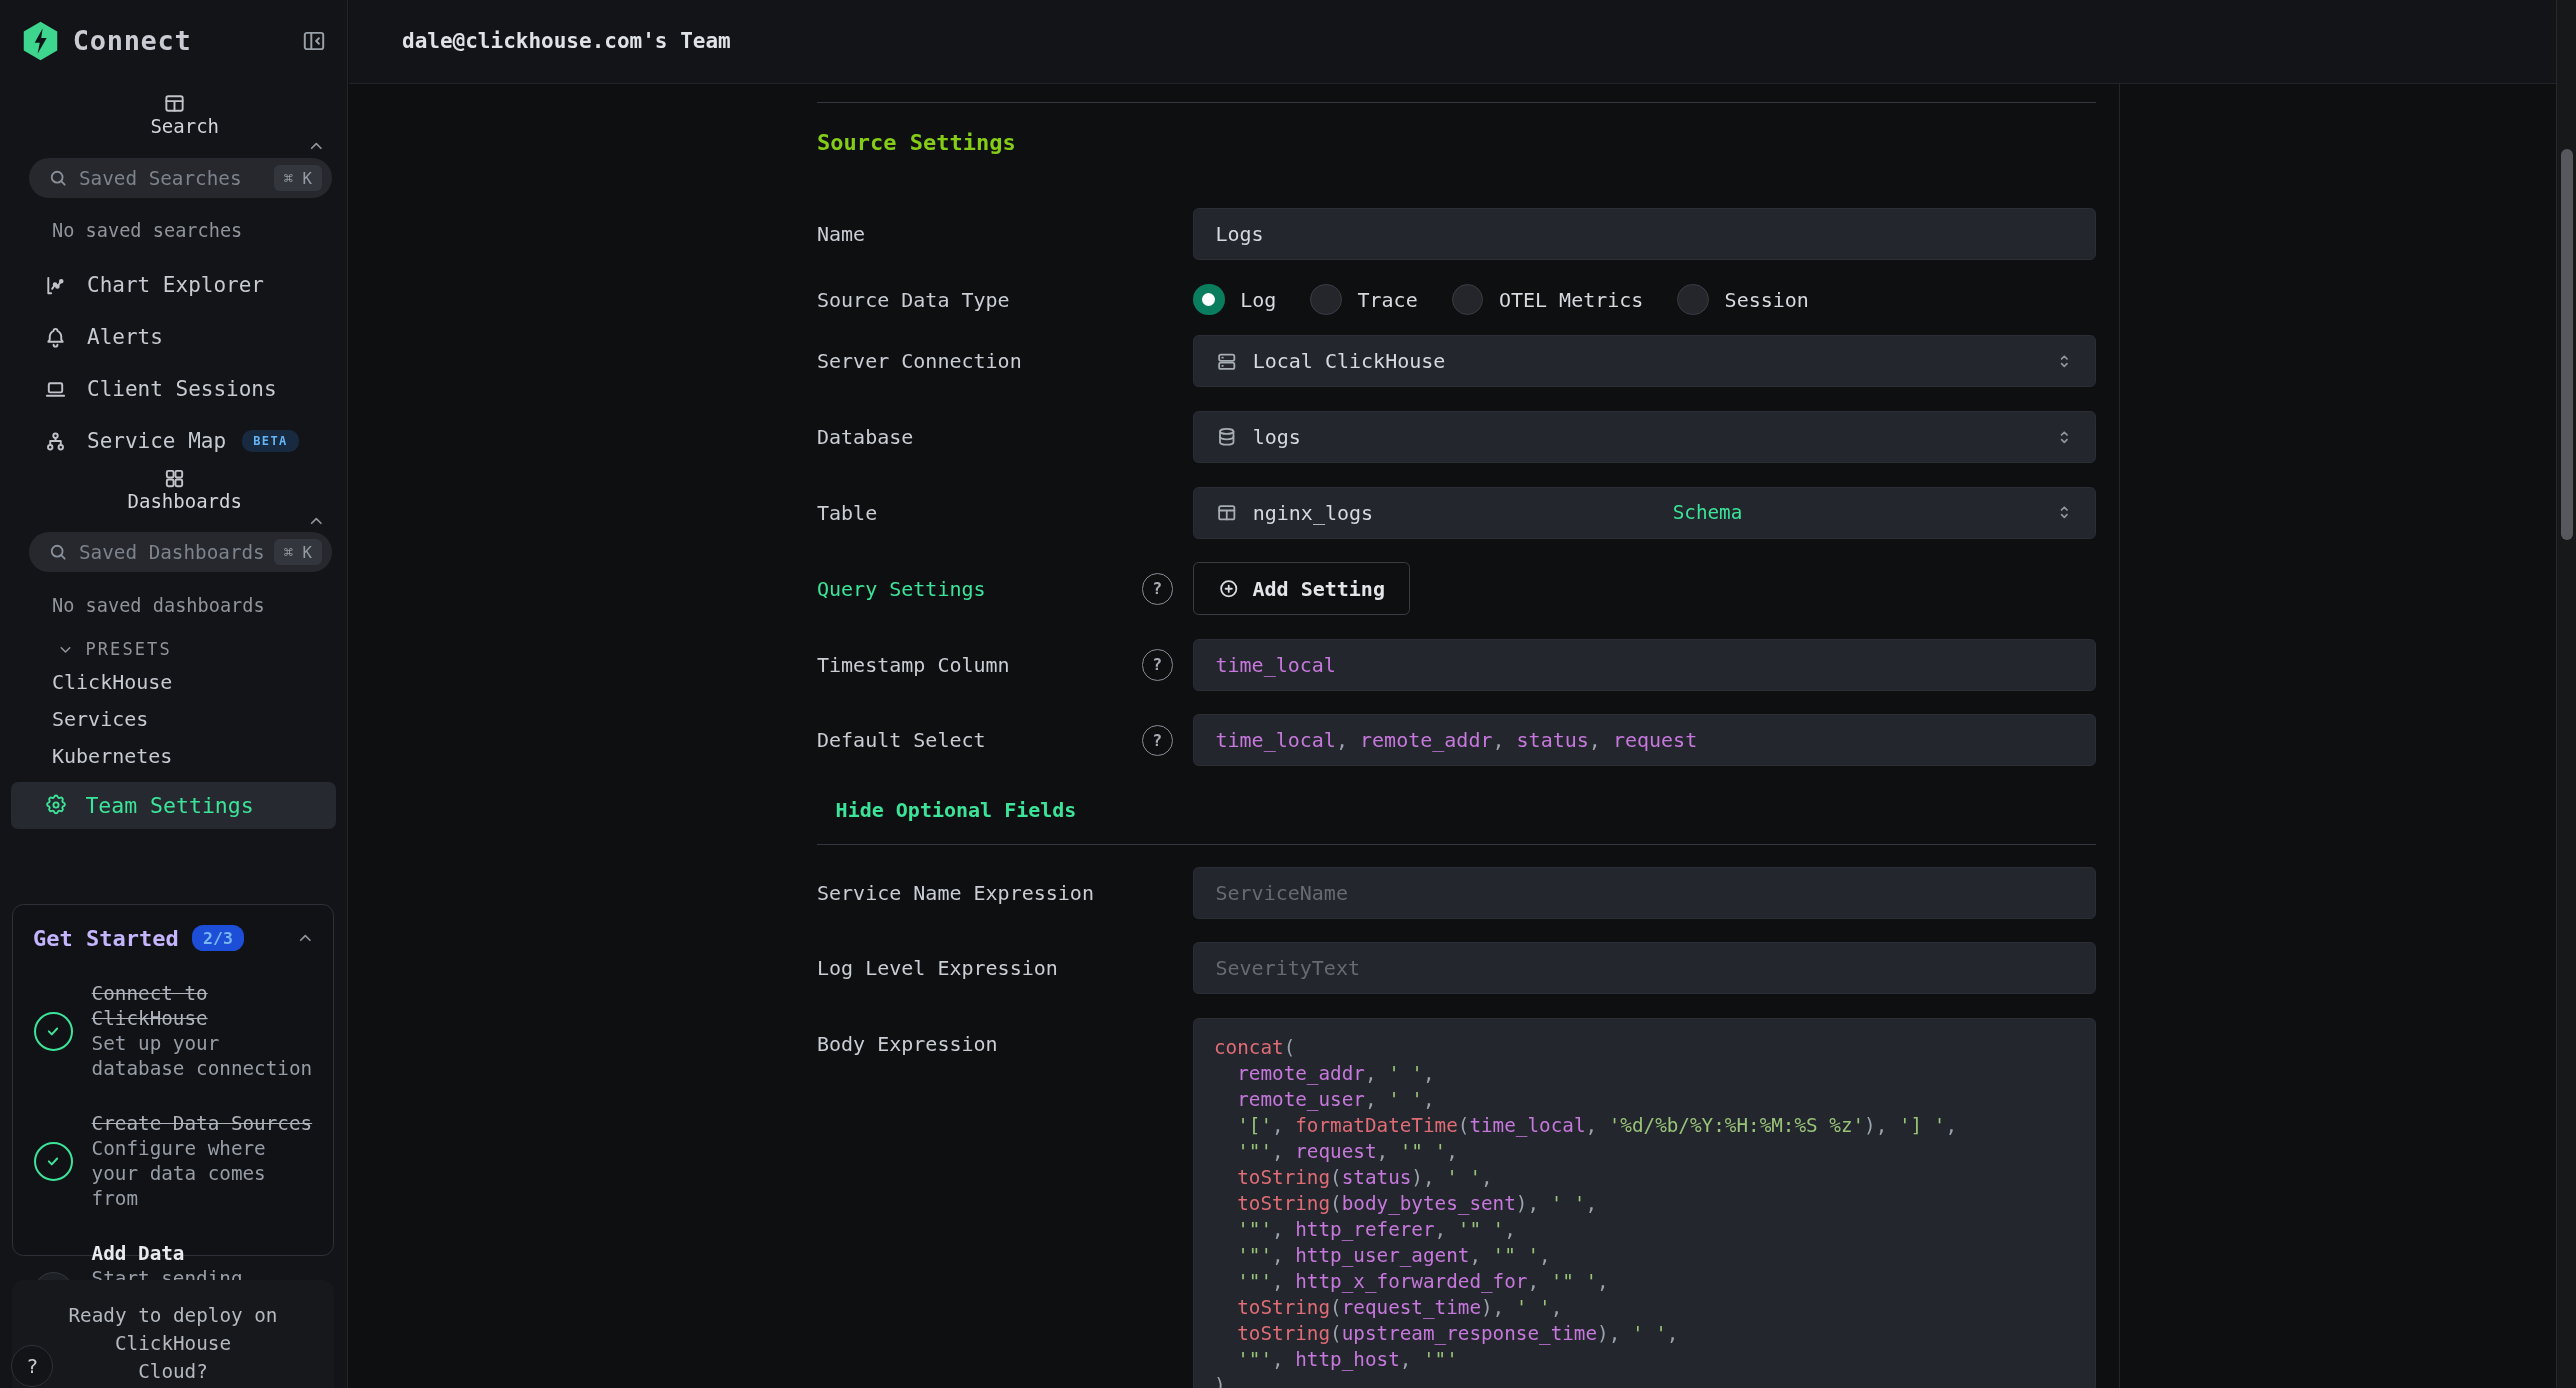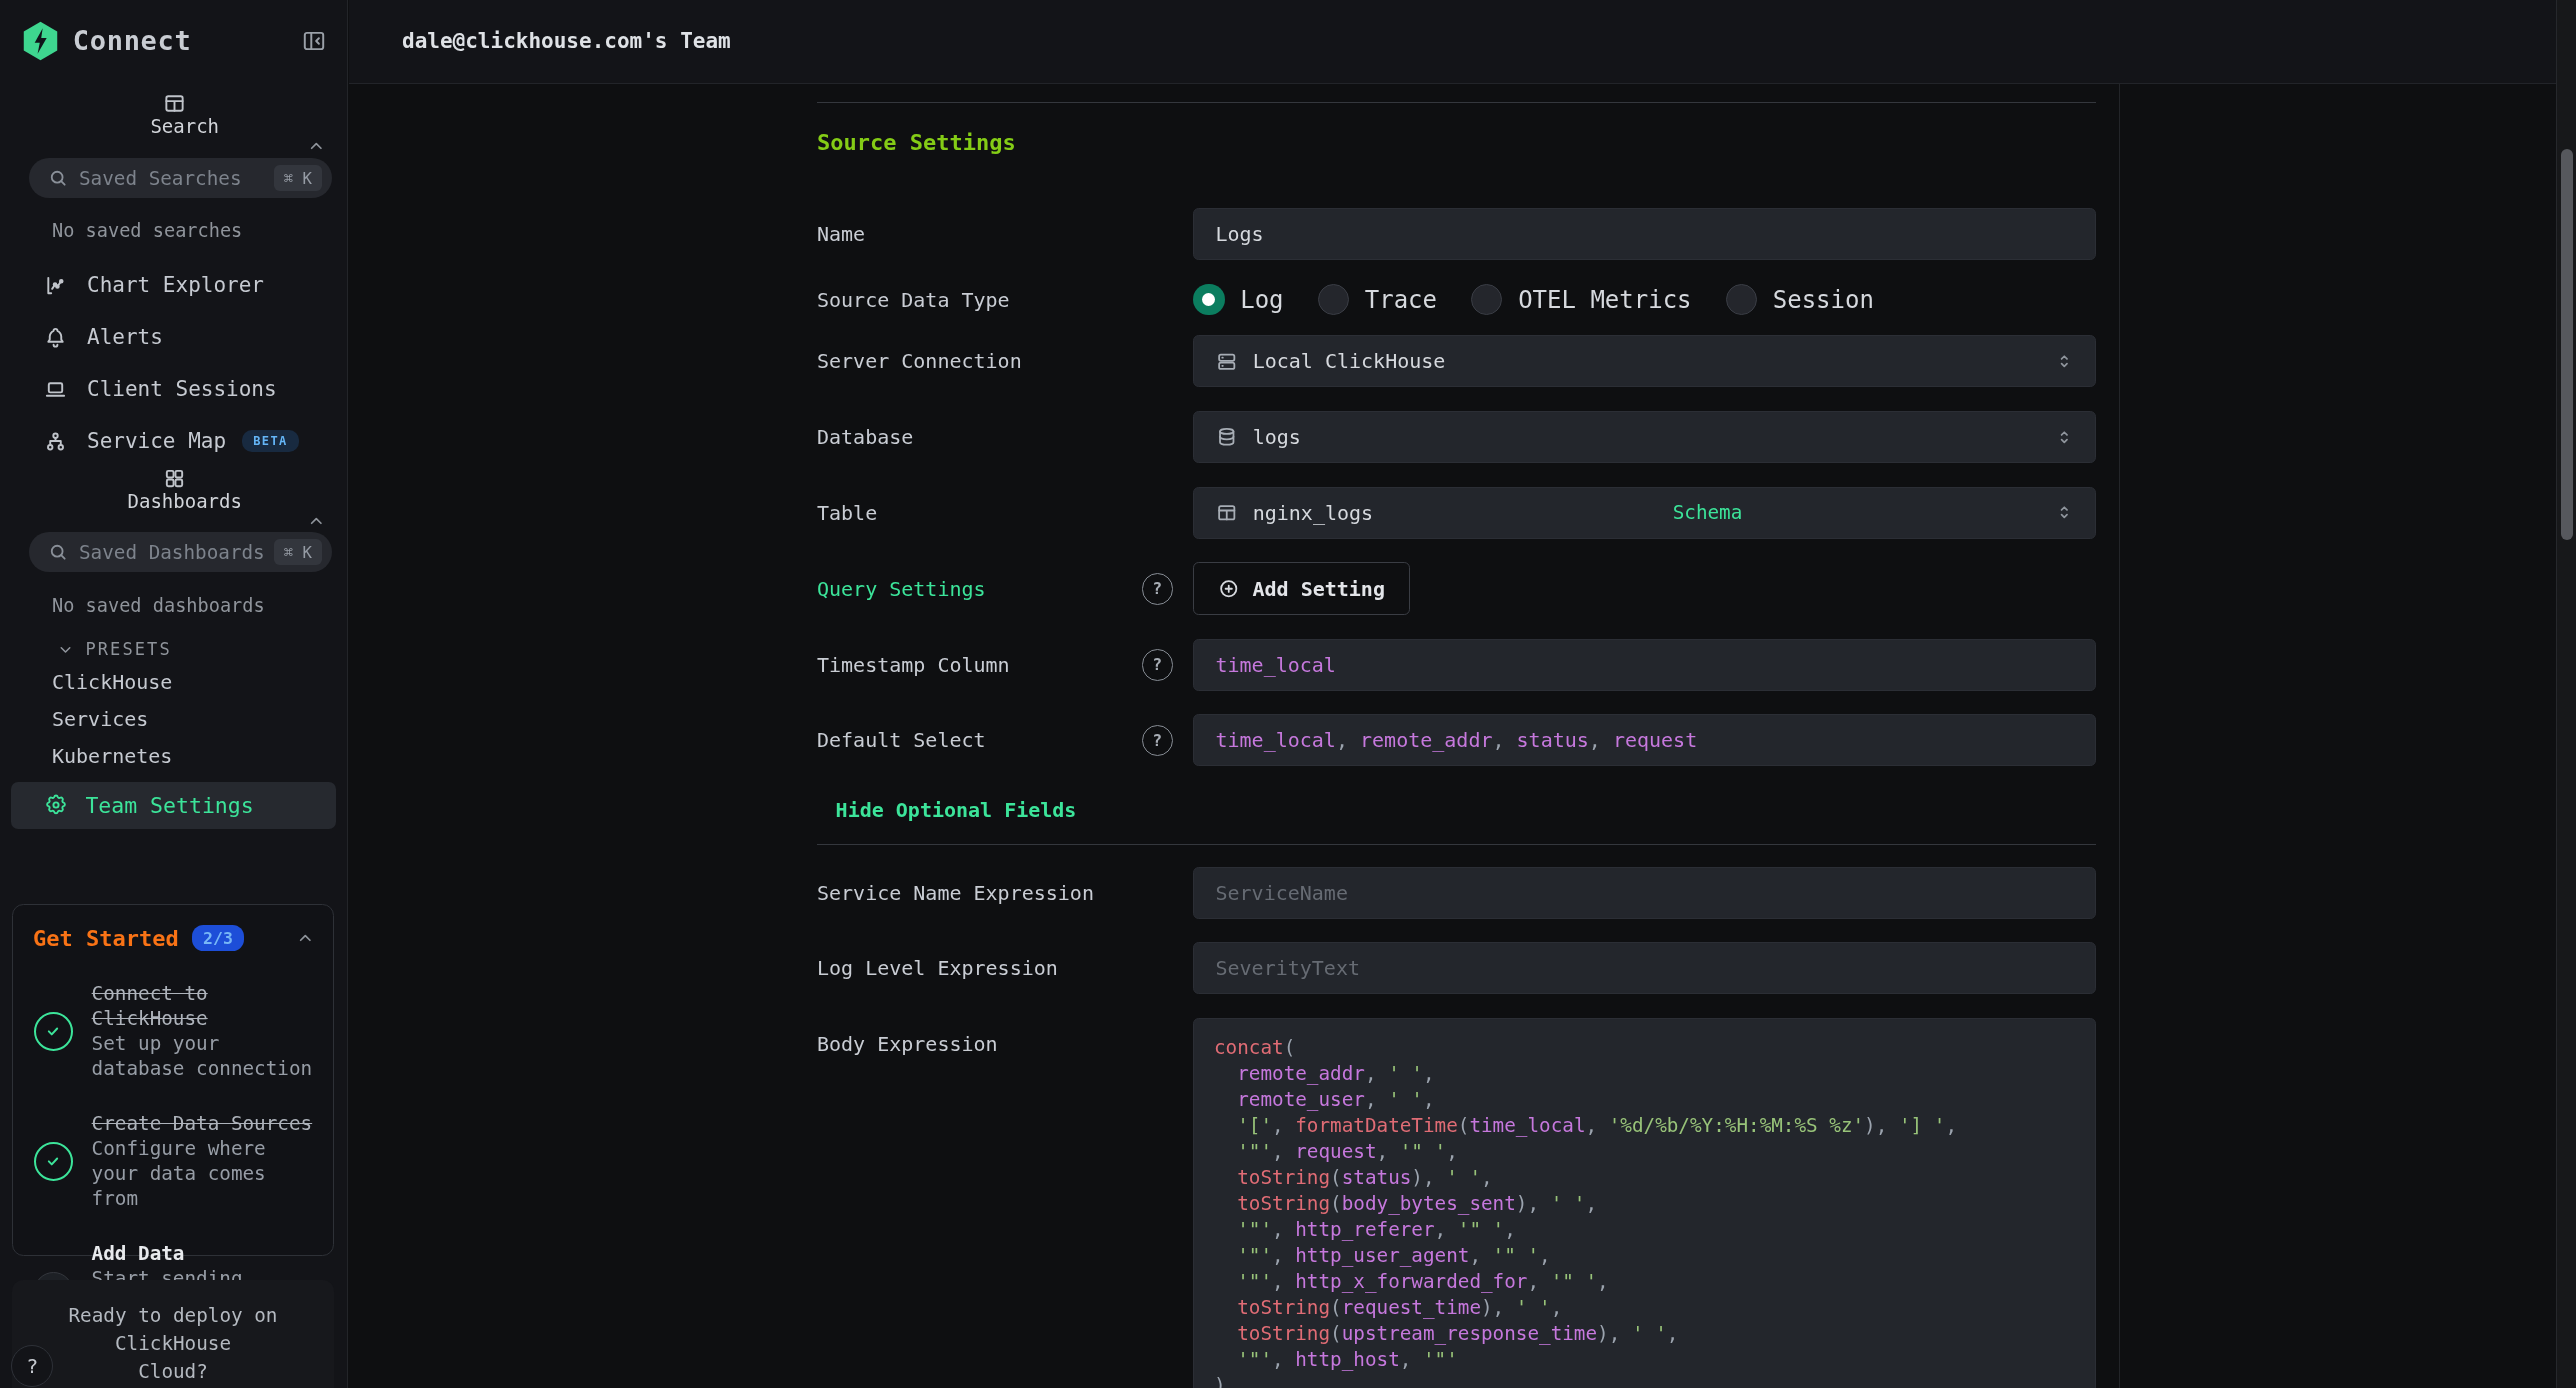--- a/index.html
+++ b/index.html
@@ -54,21 +54,21 @@
   .preset-item{display:flex;align-items:center;height:37px;padding-left:52px;
     font-size:20px;color:#c6cad1;cursor:pointer;}
   .team-settings{margin:7.2px 11.4px 0;height:47px;border-radius:7.2px;background:#26292f;
     display:flex;align-items:center;padding-left:33px;color:var(--accent);font-size:21.5px;cursor:pointer;}
   .team-settings .icon{margin-right:17px;color:var(--accent);}
 
   
   .gs-card{position:absolute;left:12px;top:904px;width:322px;height:352px;
     border:1.4px solid #2e3137;border-radius:11.4px;background:#111216;padding:20px 18.6px 0 20px;}
   .gs-head{display:flex;align-items:center;}
-  .gs-title{font-size:22px;font-weight:bold;color:#f97316;}
+  .gs-title{font-size:22px;font-weight:bold;color:#c4b5fd;}
   .gs-progress{margin-left:13px;background:#1d4ed8;color:#77b7f7;font-size:16.5px;font-weight:bold;
     border-radius:11.4px;padding:3.6px 11.4px;}
   .gs-item{display:flex;align-items:center;margin-top:30px;}
   .gs-circle-col{width:40px;margin-right:18.6px;flex-shrink:0;display:flex;justify-content:center;}
   .gs-check{width:39px;height:39px;border:2.1px solid var(--accent);border-radius:50%;
     color:var(--accent);display:flex;align-items:center;justify-content:center;}
   .gs-num{width:39px;height:39px;border:1.4px solid #34373d;border-radius:50%;background:#1d2025;
     color:#c6cad1;font-size:18.6px;font-weight:bold;display:flex;align-items:center;justify-content:center;}
   .gs-text{flex:1;}
   .gs-item-title{font-size:19.3px;color:#aeb3bb;line-height:25px;}
@@ -112,21 +112,21 @@
   .select .icon{color:#a7adb5;margin-right:15.7px;}
   .updown{margin-left:auto;color:#8f959d;}
   .schema-link{margin-left:auto;color:var(--accent);font-size:19.3px;margin-right:13px;cursor:pointer;}
   .placeholder{color:#666b73;}
   .radios{display:flex;align-items:center;}
   .radio{width:31.5px;height:31.5px;border-radius:50%;background:#24262c;border:1.4px solid #3a3d45;
     cursor:pointer;flex-shrink:0;}
   .radio.selected{background:var(--radio-sel);border:none;position:relative;}
   .radio.selected::after{content:"";position:absolute;left:9.3px;top:9.3px;width:13px;height:13px;
     border-radius:50%;background:#fff;}
-  .radio-label{margin:0 34px 0 15.7px;font-size:24px;color:#d6d9de;text-align:center;}
+  .radio-label{margin:0 34px 0 15.7px;font-size:20px;color:#d6d9de;text-align:center;}
   .btn-outline{display:inline-flex;align-items:center;height:53px;padding:0 24px;
     border:1.4px solid #3a3d44;border-radius:5.7px;background:transparent;color:#e3e5e9;
     font-size:20px;font-weight:bold;font-family:inherit;cursor:pointer;}
   .btn-outline .icon{margin-right:13px;color:#d6d9de;}
   .link-green{display:inline-block;color:var(--accent);font-weight:bold;font-size:20px;
     margin:2.9px 0 21.5px 18.6px;cursor:pointer;}
   .divider2{margin-bottom:21.5px;}
   .code{background:#23262c;border:0.7px solid #2b2e35;border-radius:5.7px;
     padding:15.7px 20px;font-size:19.3px;line-height:26px;color:#9ba3ae;white-space:pre;}
   .tok-fn{color:#e06c75;}

